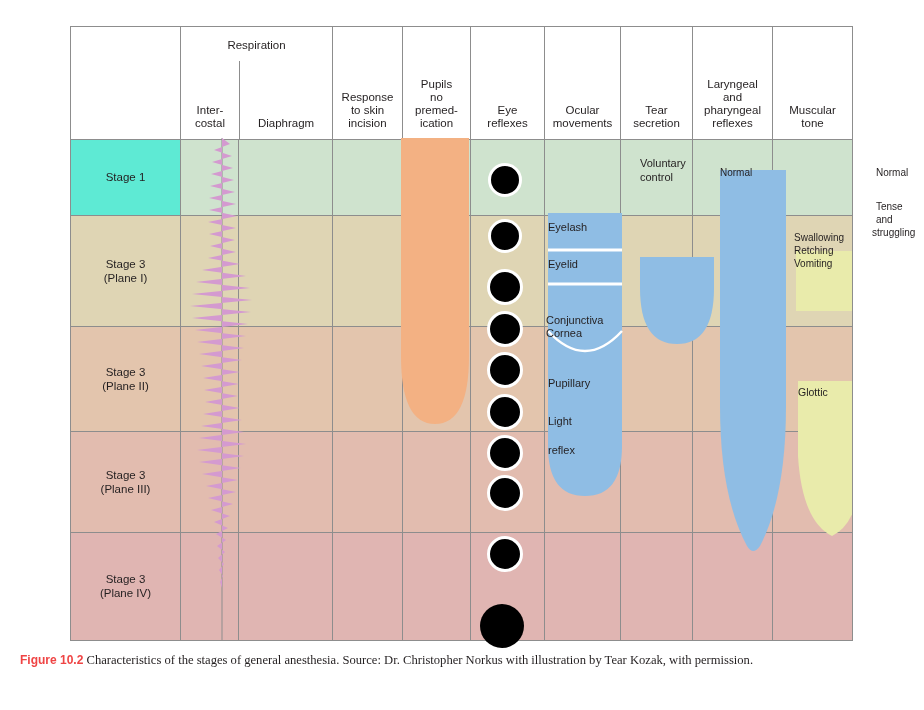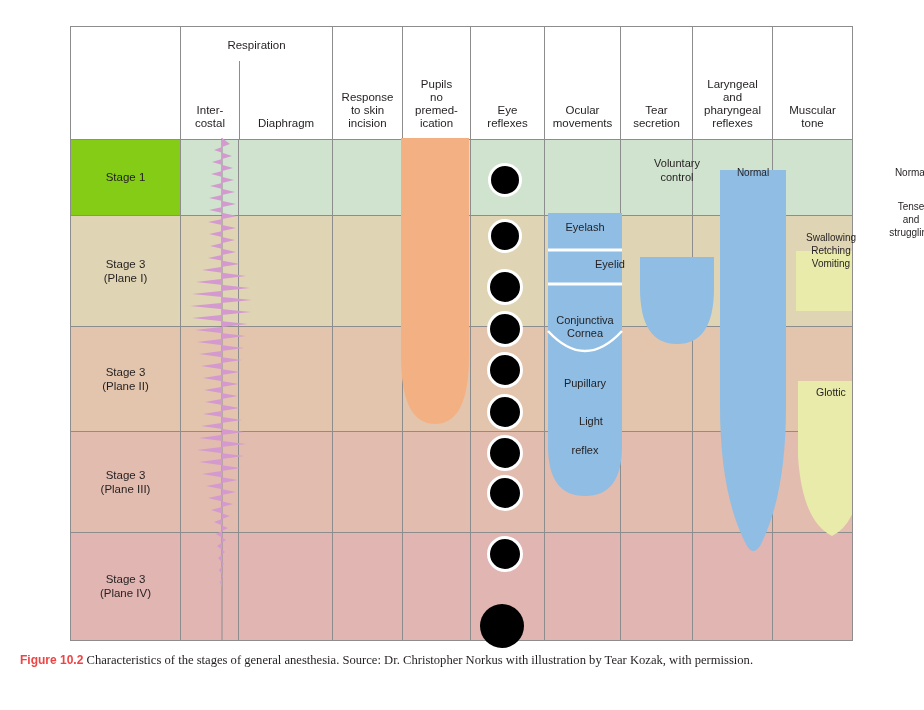--- a/index.html
+++ b/index.html
@@ -109,21 +109,21 @@
     border-radius: 50%;
     background: #000000;
     border: 3px solid #ffffff;
     box-sizing: content-box;
   }
 
   
   .float-txt {
     position: absolute;
     font-size: 11px;
-    text-align: center;
+    text-align: left;
     line-height: 13px;
     color: #231f20;
   }
 
   
   #caption {
     position: absolute;
     left: 20px;
     top: 652px;
     width: 890px;
@@ -197,21 +197,21 @@
 reflexes</div>
           </th>
         <th class="hdr">
             <div class="lbl" style="white-space:pre-line">Muscular
 tone</div>
           </th>
       </tr>
     </thead>
     <tbody>
       <tr style="height:56px">
-        <td class="cell stage-lbl" style="background:#84cc16">
+        <td class="cell stage-lbl" style="background:#5eead4">
             <span style="white-space:pre-line">Stage 1</span>
           </td>
         <td class="cell" style="background:#cfe3ce"></td>
         <td class="cell" style="background:#cfe3ce"></td>
         <td class="cell" style="background:#cfe3ce"></td>
         <td class="cell" style="background:#cfe3ce"></td>
         <td class="cell" style="background:#cfe3ce"></td>
         <td class="cell" style="background:#cfe3ce"></td>
         <td class="cell" style="background:#cfe3ce"></td>
         <td class="cell" style="background:#cfe3ce"></td>
@@ -359,21 +359,21 @@
   <div class="pupil" style="left:417px; top:243px; width:30px; height:30px;"></div>
   <div class="pupil" style="left:417px; top:285px; width:30px; height:30px;"></div>
   <div class="pupil" style="left:417px; top:326px; width:30px; height:30px;"></div>
   <div class="pupil" style="left:417px; top:368px; width:30px; height:30px;"></div>
   <div class="pupil" style="left:417px; top:409px; width:30px; height:30px;"></div>
   <div class="pupil" style="left:417px; top:449px; width:30px; height:30px;"></div>
   <div class="pupil" style="left:417px; top:510px; width:30px; height:30px;"></div>
   <div class="pupil" style="left:410px; top:578px; width:44px; height:44px; border-width:0;"></div>
 
   <div class="float-txt" style="left:478px; top:195px; width:74px;">Eyelash</div>
-  <div class="float-txt" style="left:478px; top:232px; width:74px;padding-left:25px;">Eyelid</div>
+  <div class="float-txt" style="left:478px; top:232px; width:74px;">Eyelid</div>
   <div class="float-txt" style="left:476px; top:288px; width:78px;">Conjunctiva</div>
   <div class="float-txt" style="left:476px; top:301px; width:78px;">Cornea</div>
   <div class="float-txt" style="left:478px; top:351px; width:74px;">Pupillary</div>
   <div class="float-txt" style="left:478px; top:389px; width:86px;">Light</div>
   <div class="float-txt" style="left:478px; top:418px; width:74px;">reflex</div>
 
   <div class="float-txt" style="left:570px; top:131px; width:74px;">Voluntary</div>
   <div class="float-txt" style="left:570px; top:145px; width:74px;">control</div>
 
   <div class="float-txt" style="left:650px; top:140px; width:66px; font-size:10px;">Normal</div>

